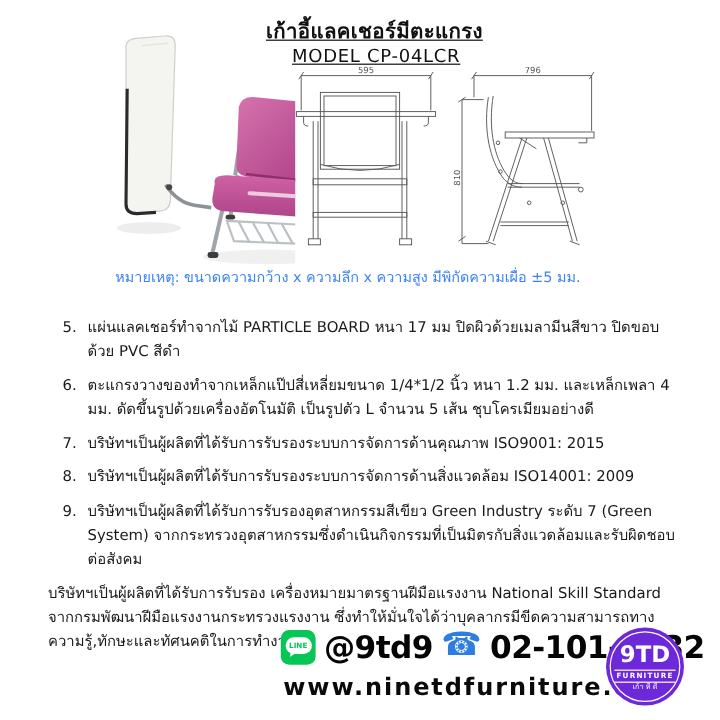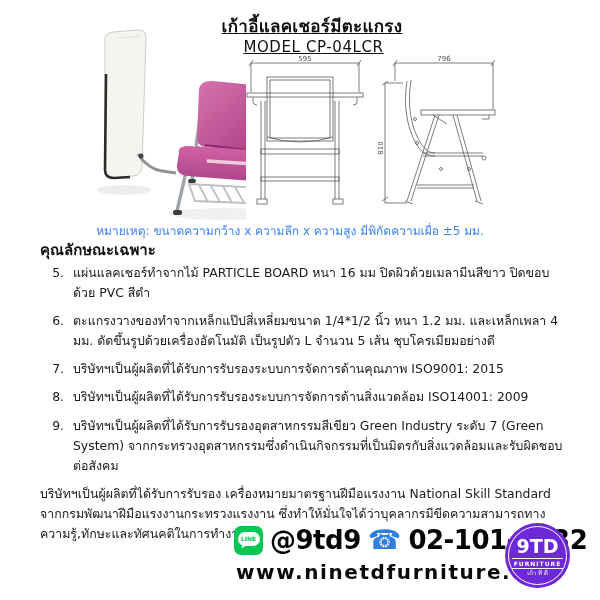--- a/index.html
+++ b/index.html
@@ -18,21 +18,21 @@
 
   .note{position:absolute;top:221px;left:0;right:20px;text-align:center;font-size:12px;color:#3b82f6;}
   .spec-heading{position:absolute;top:238px;left:40px;font-size:15px;font-weight:bold;}
 
   .spec-list{position:absolute;top:263px;left:40px;right:30px;}
   .spec-item{display:flex;margin-bottom:8px;font-size:12.4px;line-height:1.62;color:#1a1a1a;}
   .spec-num{flex:none;width:24px;text-align:right;margin-right:9px;}
   .spec-text{flex:1;}
 
   .footer{position:absolute;left:0;bottom:0;width:600px;height:78px;}
-  .contact-row{position:absolute;left:234px;top:3px;display:flex;align-items:center;gap:7px;}
+  .contact-row{position:absolute;left:234px;top:3px;display:flex;align-items:flex-start;gap:7px;}
   .big-bold{font-size:26px;font-weight:800;letter-spacing:-0.5px;color:#050505;white-space:nowrap;}
   .line-icon{width:29px;height:29px;background:#06c755;border-radius:7px;position:relative;flex:none;}
   .line-bubble{position:absolute;left:3.5px;top:6px;width:22px;height:14px;background:#fff;border-radius:7px;
                display:flex;align-items:center;justify-content:center;}
   .line-bubble span{font-size:6px;font-weight:bold;color:#06c755;letter-spacing:0;}
   .line-tail{position:absolute;left:8px;top:18px;width:0;height:0;border-left:5px solid #fff;
              border-bottom:5px solid transparent;transform:rotate(12deg);}
   .phone-icon{font-size:27px;color:#2e7de0;line-height:1;flex:none;transform:translateY(-1px);}
   .website-row{position:absolute;left:236px;top:38px;font-size:20px;font-weight:800;
                letter-spacing:1.6px;color:#0a0a0a;white-space:nowrap;}
@@ -178,26 +178,25 @@
         <circle cx="92" cy="116" r="1.5"></circle>
 
       <path d="M28,148 l8,3"></path>
         <path d="M98,148 l8,3"></path>
     </g>
     <text class="dim-label" x="67" y="8" text-anchor="middle">796</text>
     <text class="dim-label" transform="rotate(-90 6 95)" x="6" y="95" text-anchor="middle">810</text>
   </svg>
 
   <div class="note">หมายเหตุ: ขนาดความกว้าง x ความลึก x ความสูง มีพิกัดความเผื่อ ±5 มม.</div>
-  <div class="spec-heading">คุณลักษณะเฉพาะ</div>
 
   <div class="spec-list">
     <div class="spec-item">
       <span class="spec-num">5.</span>
-      <span class="spec-text">แผ่นแลคเชอร์ทำจากไม้ PARTICLE BOARD หนา 16 มม ปิดผิวด้วยเมลามีนสีขาว ปิดขอบด้วย PVC สีดำ</span>
+      <span class="spec-text">แผ่นแลคเชอร์ทำจากไม้ PARTICLE BOARD หนา 17 มม ปิดผิวด้วยเมลามีนสีขาว ปิดขอบด้วย PVC สีดำ</span>
     </div>
     <div class="spec-item">
       <span class="spec-num">6.</span>
       <span class="spec-text">ตะแกรงวางของทำจากเหล็กแป๊ปสี่เหลี่ยมขนาด 1/4*1/2 นิ้ว หนา 1.2 มม. และเหล็กเพลา 4 มม. ดัดขึ้นรูปด้วยเครื่องอัตโนมัติ เป็นรูปตัว L จำนวน 5 เส้น  ชุบโครเมียมอย่างดี</span>
     </div>
     <div class="spec-item">
       <span class="spec-num">7.</span>
       <span class="spec-text">บริษัทฯเป็นผู้ผลิตที่ได้รับการรับรองระบบการจัดการด้านคุณภาพ ISO9001: 2015</span>
     </div>
     <div class="spec-item">

